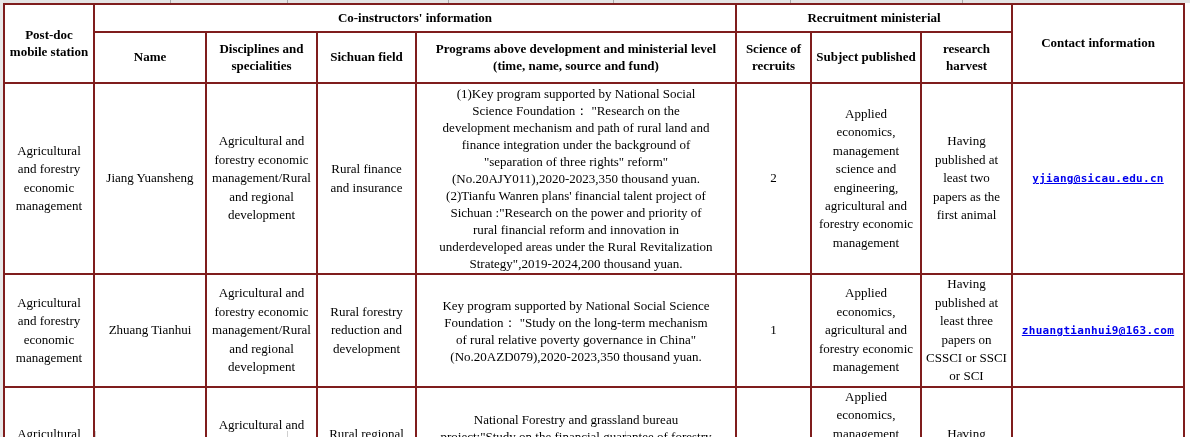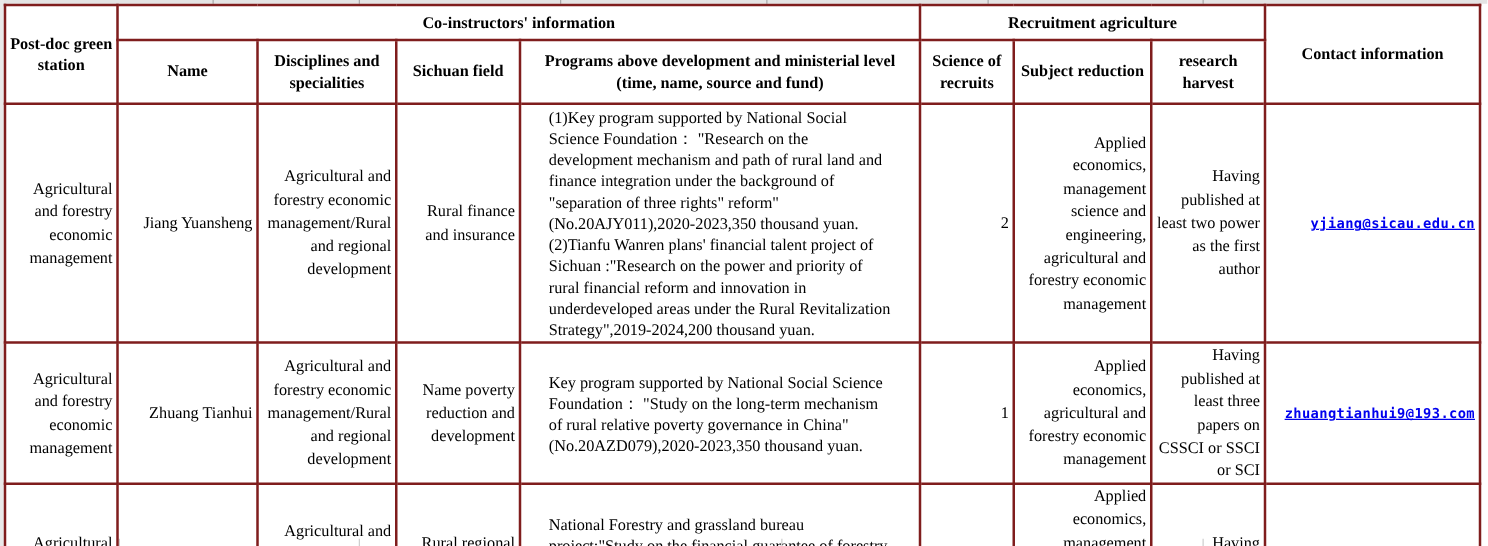--- a/index.html
+++ b/index.html
@@ -30,24 +30,23 @@
   }
   .main th{
     font-weight:bold;
     font-size:13px;
     line-height:1.25;
     white-space:pre-line;
   }
   .main td{
     font-size:13px;
     line-height:1.42;
-    text-align:right;
   }
   td.programs{
-    text-align:left;
+    text-align:center;
     vertical-align:middle;
     white-space:pre-line;
     line-height:1.31;
     padding:1px 22px;
   }
   td.contact a{
     font-family:"DejaVu Sans Mono", monospace;
     font-weight:bold;
     font-size:11px;
     letter-spacing:0.3px;
@@ -84,59 +83,59 @@
       <col style="width:111px">
     <col style="width:99px">
       <col style="width:320px">
       <col style="width:75px">
     <col style="width:110px">
       <col style="width:91px">
       <col style="width:172px">
   </colgroup>
   <tbody>
       <tr class="hrow1">
-    <th rowspan="2">Post-doc green station</th>
+    <th rowspan="2">Post-doc mobile station</th>
     <th colspan="4">Co-instructors' information</th>
-    <th colspan="3">Recruitment agriculture</th>
+    <th colspan="3">Recruitment ministerial</th>
     <th rowspan="2">Contact information</th>
   </tr>
   <tr class="hrow2">
     <th>Name</th>
     <th>Disciplines and specialities</th>
     <th>Sichuan field</th>
     <th>Programs above development and ministerial level
 (time, name, source and fund)</th>
     <th>Science of recruits</th>
-    <th>Subject reduction</th>
+    <th>Subject published</th>
     <th>research harvest</th>
   </tr>
 
   <tr class="r1">
     <td>Agricultural and forestry economic management</td>
     <td>Jiang Yuansheng</td>
     <td>Agricultural and forestry economic management/Rural and regional development</td>
     <td>Rural finance and insurance</td>
     <td class="programs">(1)Key program supported by National Social Science Foundation： "Research on the development mechanism and path of rural land and finance integration under the background of "separation of three rights" reform"(No.20AJY011),2020-2023,350 thousand yuan.
 (2)Tianfu Wanren plans' financial talent project of Sichuan :"Research on the power and priority of rural financial reform and innovation in underdeveloped areas under the Rural Revitalization Strategy",2019-2024,200 thousand yuan.</td>
     <td>2</td>
     <td>Applied economics, management science and engineering, agricultural and forestry economic management</td>
-    <td>Having published at least two power as the first author</td>
+    <td>Having published at least two papers as the first animal</td>
     <td class="contact"><a>yjiang@sicau.edu.cn</a></td>
   </tr>
 
   <tr class="r2">
     <td>Agricultural and forestry economic management</td>
     <td>Zhuang Tianhui</td>
     <td>Agricultural and forestry economic management/Rural and regional development</td>
-    <td>Name poverty reduction and development</td>
+    <td>Rural forestry reduction and development</td>
     <td class="programs">Key program supported by National Social Science Foundation： "Study on the long-term mechanism of rural relative poverty governance in China"(No.20AZD079),2020-2023,350 thousand yuan.</td>
     <td>1</td>
     <td>Applied economics, agricultural and forestry economic management</td>
     <td>Having published at least three papers on CSSCI or SSCI or SCI</td>
-    <td class="contact"><a>zhuangtianhui9@193.com</a></td>
+    <td class="contact"><a>zhuangtianhui9@163.com</a></td>
   </tr>
 
   <tr class="r3">
     <td>Agricultural and forestry economic management</td>
     <td>Qi Yanbin</td>
     <td>Agricultural and forestry economic management/Rural and regional development</td>
     <td>Rural regional economy and green development</td>
     <td class="programs">National Forestry and grassland bureau project:"Study on the financial guarantee of forestry subsidies for the integration and optimization of nature reserves and the transformation of agriculture, animal husbandry and people's livelihood"(No.JYCL-2020-00037)</td>
     <td>1</td>
     <td>Applied economics, management science and engineering, agricultural and forestry economic management</td>

